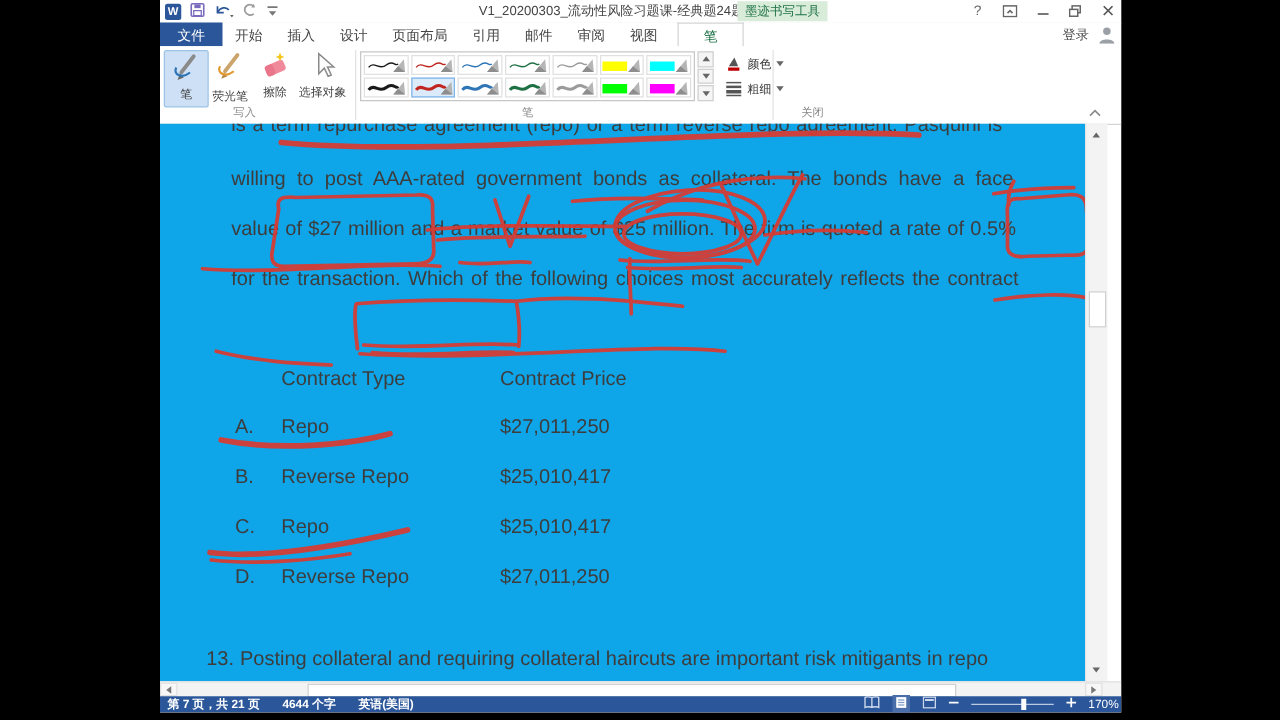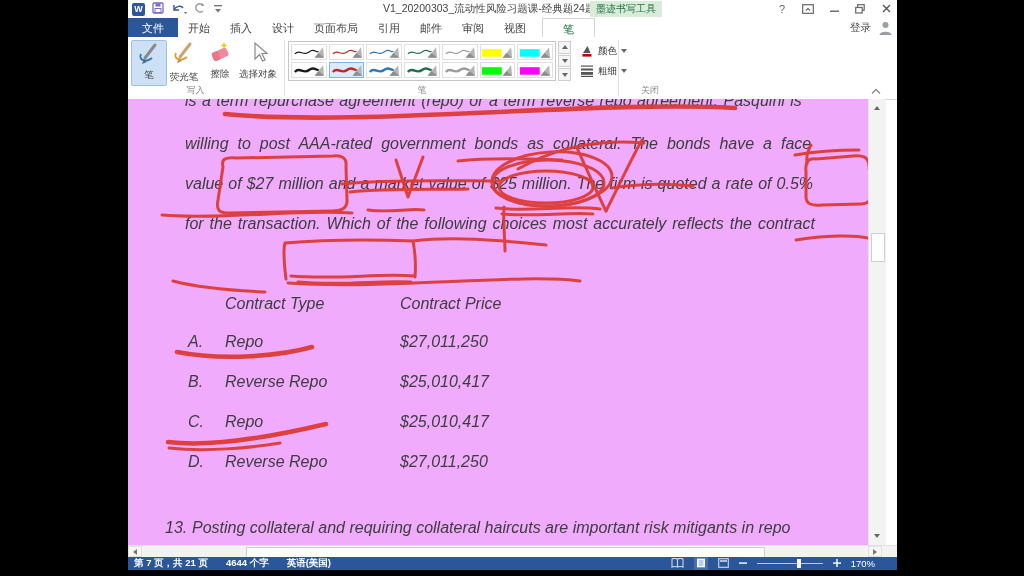--- a/index.html
+++ b/index.html
@@ -49,39 +49,39 @@
   .tri-up{width:0;height:0;border-left:3px solid transparent;border-right:3px solid transparent;border-bottom:4px solid #666;}
   .tri-down{width:0;height:0;border-left:3px solid transparent;border-right:3px solid transparent;border-top:4px solid #666;}
   .fmtbtn{position:absolute;left:452px;height:16px;display:flex;align-items:center;gap:4px;font-size:9.5px;color:#333;}
   .stopbtn{position:absolute;left:496px;top:4px;width:52px;height:50px;display:flex;flex-direction:column;
            align-items:center;gap:1px;}
   .stopx{width:21px;height:21px;background:#e25548;border-radius:4px;display:flex;align-items:center;justify-content:center;}
   .stopbtn .lbl{font-size:9px;color:#444;line-height:1.15;text-align:center;white-space:nowrap;}
   .collapse{position:absolute;right:16px;bottom:2px;}
 
   
-  .doc{position:absolute;left:0;top:99px;width:740px;height:446px;background:#f0abfc;overflow:hidden;font-style:italic;}
+  .doc{position:absolute;left:0;top:99px;width:740px;height:446px;background:#0ea5e9;overflow:hidden;}
   .docline{position:absolute;left:57px;width:672px;white-space:nowrap;font-size:16px;color:#3d3d3d;}
   .inklayer{position:absolute;left:0;top:0;pointer-events:none;}
 
   
   .vscroll{position:absolute;left:740px;top:99px;width:17px;height:446px;background:#f3f3f3;border-left:1px solid #e4e4e4;}
   .vthumb{position:absolute;left:2px;top:134px;width:12px;height:27px;background:#fff;border:1px solid #cfcfcf;}
   .sbtn{position:absolute;left:1px;width:14px;height:14px;display:flex;align-items:center;justify-content:center;}
   .hscroll{position:absolute;left:0;top:545px;width:769px;height:12px;background:#f3f3f3;border-top:1px solid #e0e0e0;box-sizing:border-box;}
   .hthumb{position:absolute;left:118px;top:1px;width:517px;height:9px;background:#fff;border:1px solid #cfcfcf;}
   .harrow{position:absolute;top:0px;width:14px;height:11px;display:flex;align-items:center;justify-content:center;border:1px solid #e0e0e0;background:#f7f7f7;box-sizing:border-box;}
   .tri-left{width:0;height:0;border-top:3px solid transparent;border-bottom:3px solid transparent;border-right:4px solid #777;}
   .tri-right{width:0;height:0;border-top:3px solid transparent;border-bottom:3px solid transparent;border-left:4px solid #777;}
 
   
   .statusbar{position:absolute;left:0;top:557px;width:100%;height:13px;background:#2b579a;color:#fff;
              font-size:9.5px;display:flex;align-items:center;}
   .statusbar .left{display:flex;gap:18px;padding-left:6px;white-space:nowrap;font-weight:bold;}
-  .statusbar .right{margin-left:auto;display:flex;align-items:center;gap:10px;padding-right:22px;}
+  .statusbar .right{margin-left:auto;display:flex;align-items:center;gap:10px;padding-right:2px;}
   .zoomtrack{width:66px;height:1px;background:#bcc9e2;position:relative;}
   .zoomthumb{position:absolute;left:40px;top:-4px;width:4px;height:9px;background:#fff;}
 </style>
 </head>
 <body>
 
 <div class="stage">
   <div class="window">
 
     <div class="titlebar">

